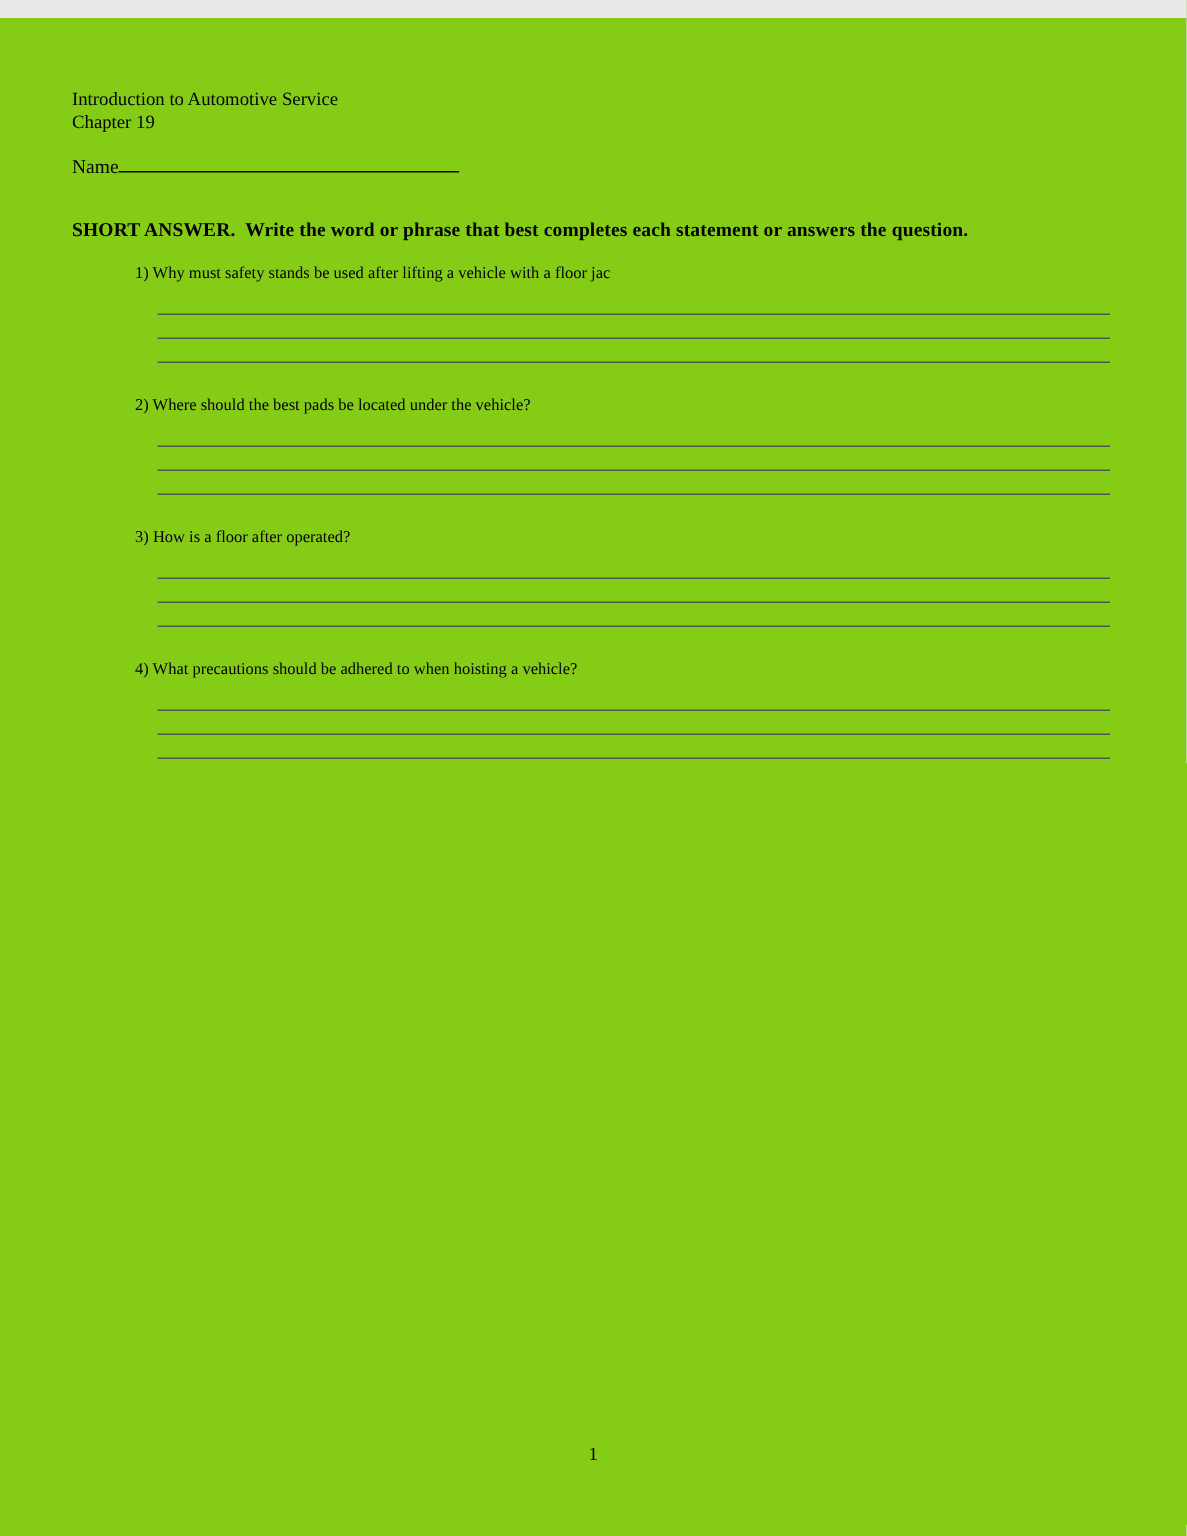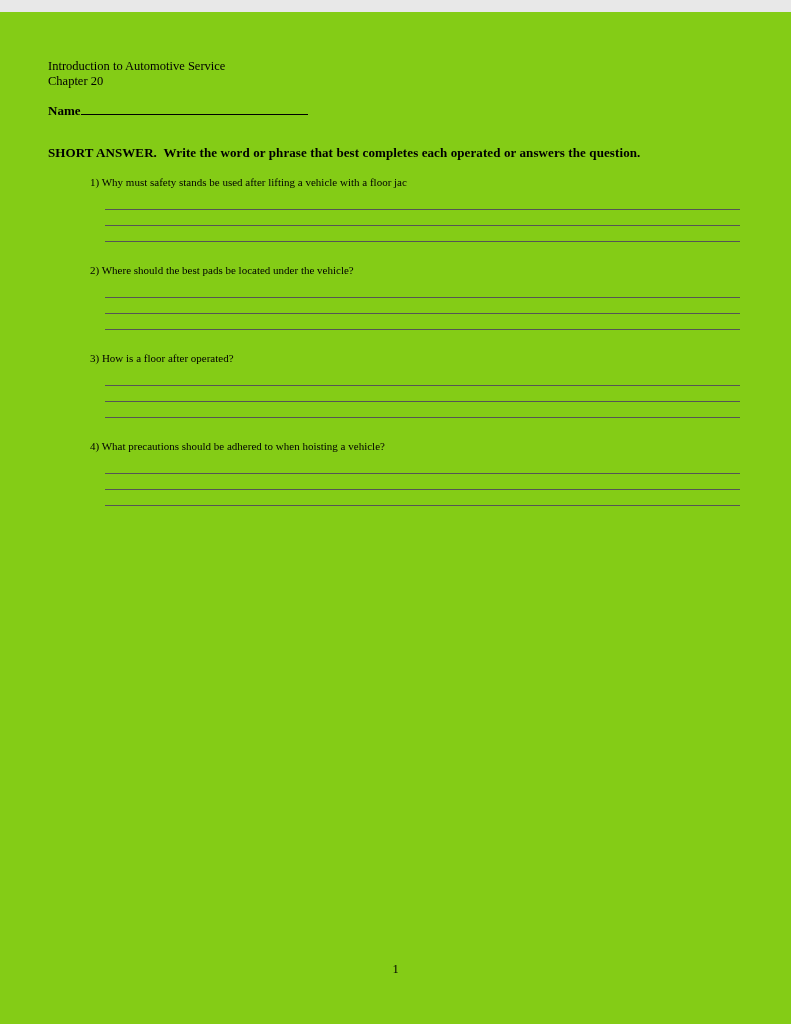--- a/index.html
+++ b/index.html
@@ -23,21 +23,20 @@
     top: 47px;
     font-size: 12.5px;
     line-height: 15px;
   }
   .name-row {
     position: absolute;
     left: 48px;
     top: 89px;
     font-size: 13px;
     line-height: 16px;
-    font-weight: bold;
   }
   .name-underline {
     display: inline-block;
     width: 227px;
     height: 13px;
     border-bottom: 1px solid #000000;
     vertical-align: baseline;
   }
   .instructions {
     position: absolute;
@@ -81,28 +80,28 @@
     font-size: 12.5px;
   }
 </style>
 </head>
 <body>
 
 <div class="page">
 
   <div class="header">
     <div>Introduction to Automotive Service</div>
-    <div>Chapter 20</div>
+    <div>Chapter 19</div>
   </div>
 
   <div class="name-row">
     <span>Name</span><span class="name-underline"></span>
   </div>
 
-  <div class="instructions">SHORT ANSWER.  Write the word or phrase that best completes each operated or answers the question.</div>
+  <div class="instructions">SHORT ANSWER.  Write the word or phrase that best completes each statement or answers the question.</div>
 
   <div class="questions" id="questions-container">
     <div class="question-block">
       <div class="question-text">
         <span>1)</span>
         <span>Why must safety stands be used after lifting a vehicle with a floor jac</span>
       </div>
       <div class="answer-lines">
           <div class="answer-line"></div>
           <div class="answer-line"></div>

